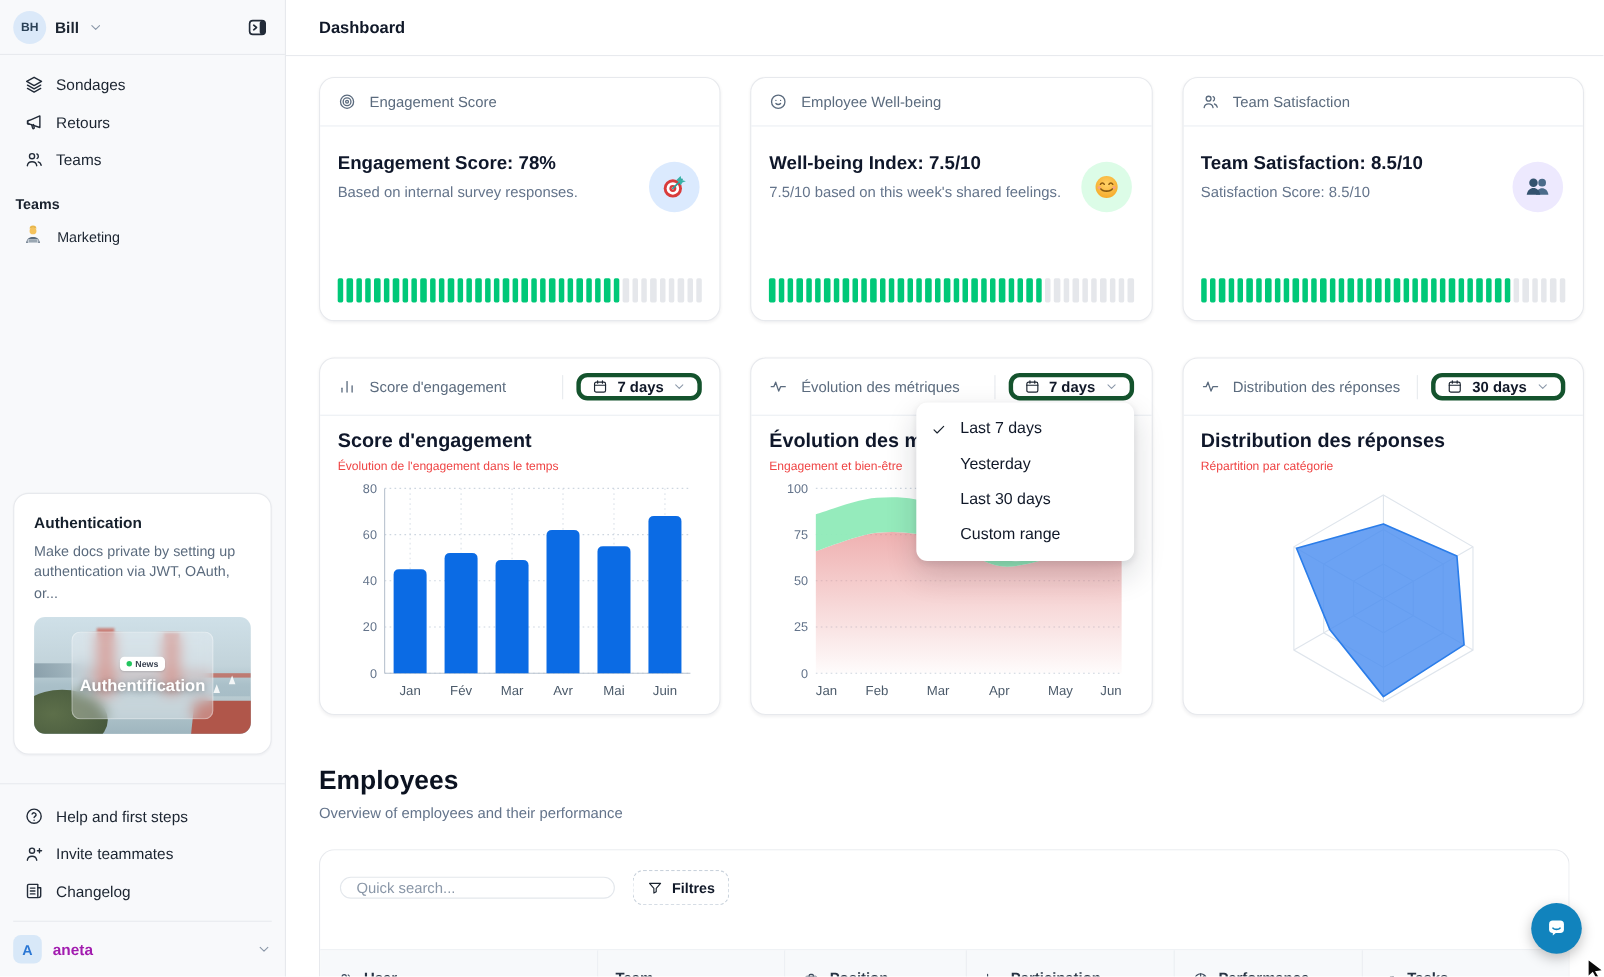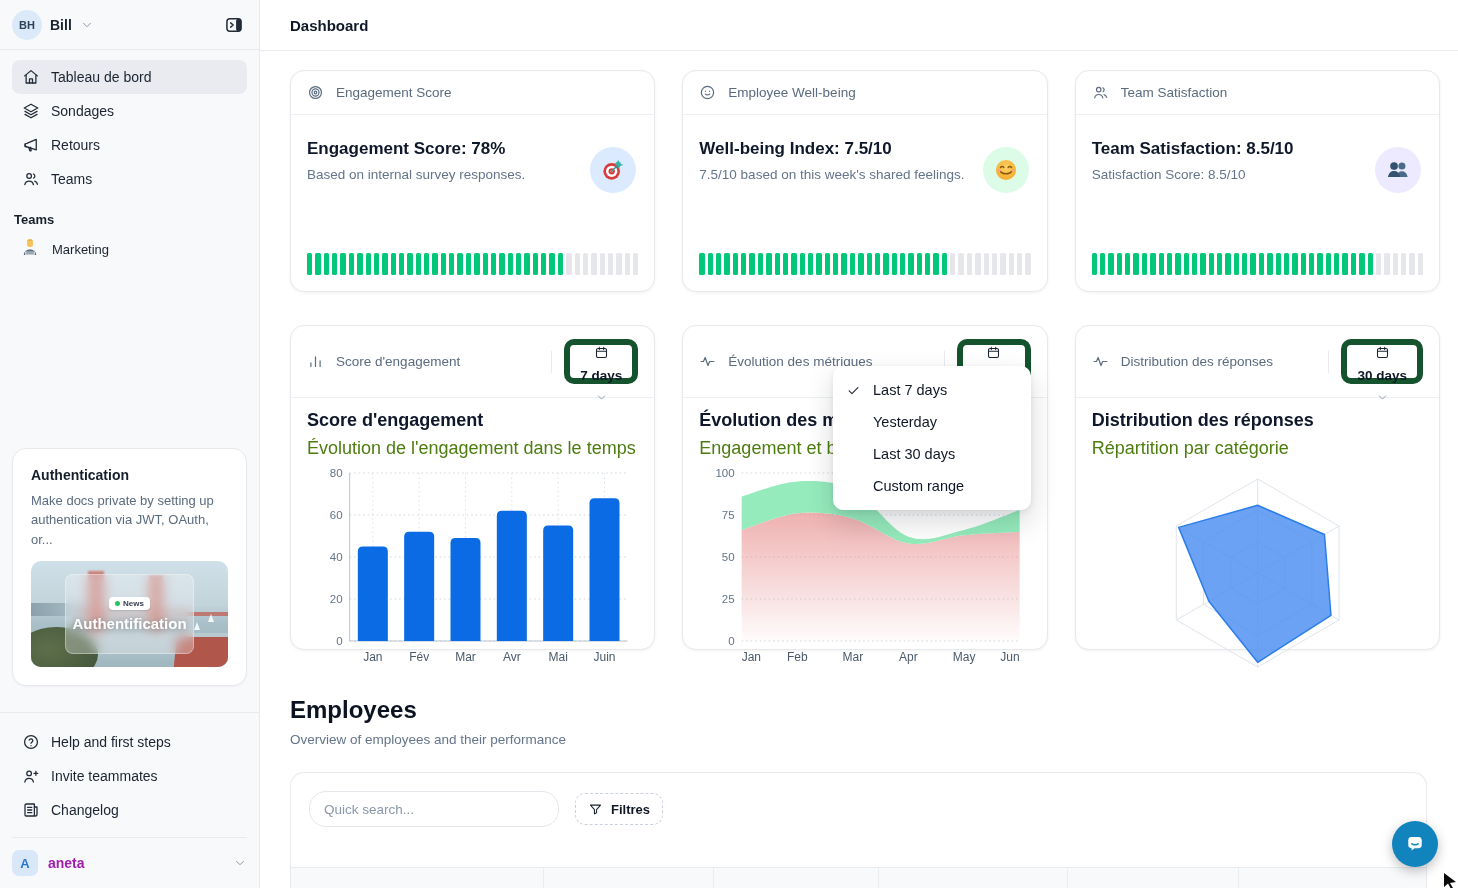--- a/index.html
+++ b/index.html
@@ -86,48 +86,48 @@
   .stat-badge { position:absolute; right:18px; top:76px; width:46px; height:46px; border-radius:50%;
                 display:flex; align-items:center; justify-content:center; }
   .stat-badge svg { width:28px; height:28px; }
   .stat-progress { position:absolute; left:16px; right:16px; bottom:16px; height:22px;
                    display:flex; gap:3px; }
   .stat-progress span { flex:1; border-radius:1.5px; }
 
   .chart-card { height:325px; }
   .chart-head-right { margin-left:auto; display:flex; align-items:center; }
   .vdiv { width:1px; height:22px; background:#e7eaee; margin-right:12px; }
-  .range-btn { display:flex; align-items:center; gap:8px; border:6px solid #14532d; background:#fff;
-               border-radius:10px; height:45px; padding:0 10px; cursor:pointer;flex-direction:column; }
+  .range-btn { display:flex; align-items:center; gap:8px; border:4px solid #14532d; background:#fff;
+               border-radius:10px; height:25px; padding:0 10px; cursor:pointer; }
   .range-btn .ic { display:flex; color:#1b2430; }
   .range-btn .ic svg { width:15px; height:15px; }
   .range-label { font-size:13.5px; font-weight:bold; color:#101828; }
   .range-btn .chev svg { width:13px; height:13px; }
   .chart-body { padding:12px 16px 0 16px; }
   .chart-title { font-size:18px; font-weight:bold; color:#0f172a; }
-  .chart-sub { font-size:18px; color:#4d7c0f; margin:7px 0 2px 0; }
+  .chart-sub { font-size:11px; color:#ef4444; margin:7px 0 2px 0; }
   .chart-svg { display:block; width:100%; height:212px; }
 
   
   .menu { position:absolute; left:833px; top:366px; width:198px; background:#fff; border-radius:10px;
           box-shadow:0 12px 28px rgba(16,24,40,.16), 0 2px 6px rgba(16,24,40,.08);
           padding:8px 0; z-index:50; }
   .menu-item { height:32px; display:flex; align-items:center; font-size:14.5px; color:#101828;
                padding-left:40px; position:relative; cursor:pointer; }
   .menu-item .check { position:absolute; left:13px; display:flex; color:#1b2430; }
   .menu-item .check svg { width:15px; height:15px; }
 
   
   .emp-head { margin:46px 18px 0 30px; }
   .emp-title { font-size:24px; font-weight:bold; color:#0b1220; }
   .emp-sub { font-size:13.5px; color:#64748b; margin-top:8px; }
   .table-card { margin:25px 31px 0 30px; background:#fff; border:1px solid #e7e9ed;
                 border-radius:14px 14px 0 0; border-bottom:none; height:260px; overflow:hidden; }
   .table-toolbar { display:flex; align-items:center; padding:18px 18px 0 18px; gap:16px; }
-  .search-input { width:250px; height:36px; border:1px solid #e3e7ec; border-radius:17px;
+  .search-input { width:250px; height:20px; border:1px solid #e3e7ec; border-radius:17px;
                   padding:0 14px; font-size:13.5px; color:#1b2430; outline:none; background:#fff;
                   font-family:"Liberation Sans", sans-serif; }
   .search-input::placeholder { color:#8a97a8; }
   .filter-btn { display:flex; align-items:center; gap:8px; border:1px dashed #c9d2dc; background:#fff;
                 border-radius:10px; height:32px; padding:0 12px; cursor:pointer; }
   .filter-btn .ic { display:flex; color:#1b2430; }
   .filter-btn .ic svg { width:15px; height:15px; }
   .filter-label { font-size:13px; font-weight:bold; color:#101828; }
   .thead { display:flex; margin-top:40px; border-top:1px solid #e9edf1; }
   .th { background:#f7f9fb; height:60px; display:flex; align-items:flex-start; gap:9px;
@@ -161,30 +161,20 @@
       <span class="sb-collapse">
           <svg viewBox="0 0 24 24" fill="none" stroke="currentColor" stroke-width="1.8" stroke-linecap="round" stroke-linejoin="round">
             <rect x="3.5" y="4.5" width="17" height="15" rx="3.5"></rect>
             <rect x="14.5" y="4.5" width="6" height="15" rx="3" fill="currentColor" stroke="none"></rect>
             <path d="m8 9.5 3 2.5-3 2.5"></path>
           </svg>
         </span>
     </div>
 
     <nav class="sb-nav" id="sb-nav">
-        <div class="nav-item active">
-          <span class="ic">
-            <svg viewBox="0 0 24 24" fill="none" stroke="currentColor" stroke-width="1.7" stroke-linecap="round" stroke-linejoin="round">
-              <path d="M3.5 10.5 12 3.5l8.5 7"></path>
-              <path d="M5.5 9.5V20h13V9.5"></path>
-              <path d="M10 20v-5.5h4V20"></path>
-            </svg>
-          </span>
-          <span>Tableau de bord</span>
-        </div>
         <div class="nav-item">
           <span class="ic">
             <svg viewBox="0 0 24 24" fill="none" stroke="currentColor" stroke-width="1.7" stroke-linecap="round" stroke-linejoin="round">
               <path d="M12 3 3 8l9 5 9-5-9-5z"></path>
               <path d="M4 12.5l8 4.5 8-4.5"></path>
               <path d="M4 16.5l8 4.5 8-4.5"></path>
             </svg>
           </span>
           <span>Sondages</span>
         </div>

